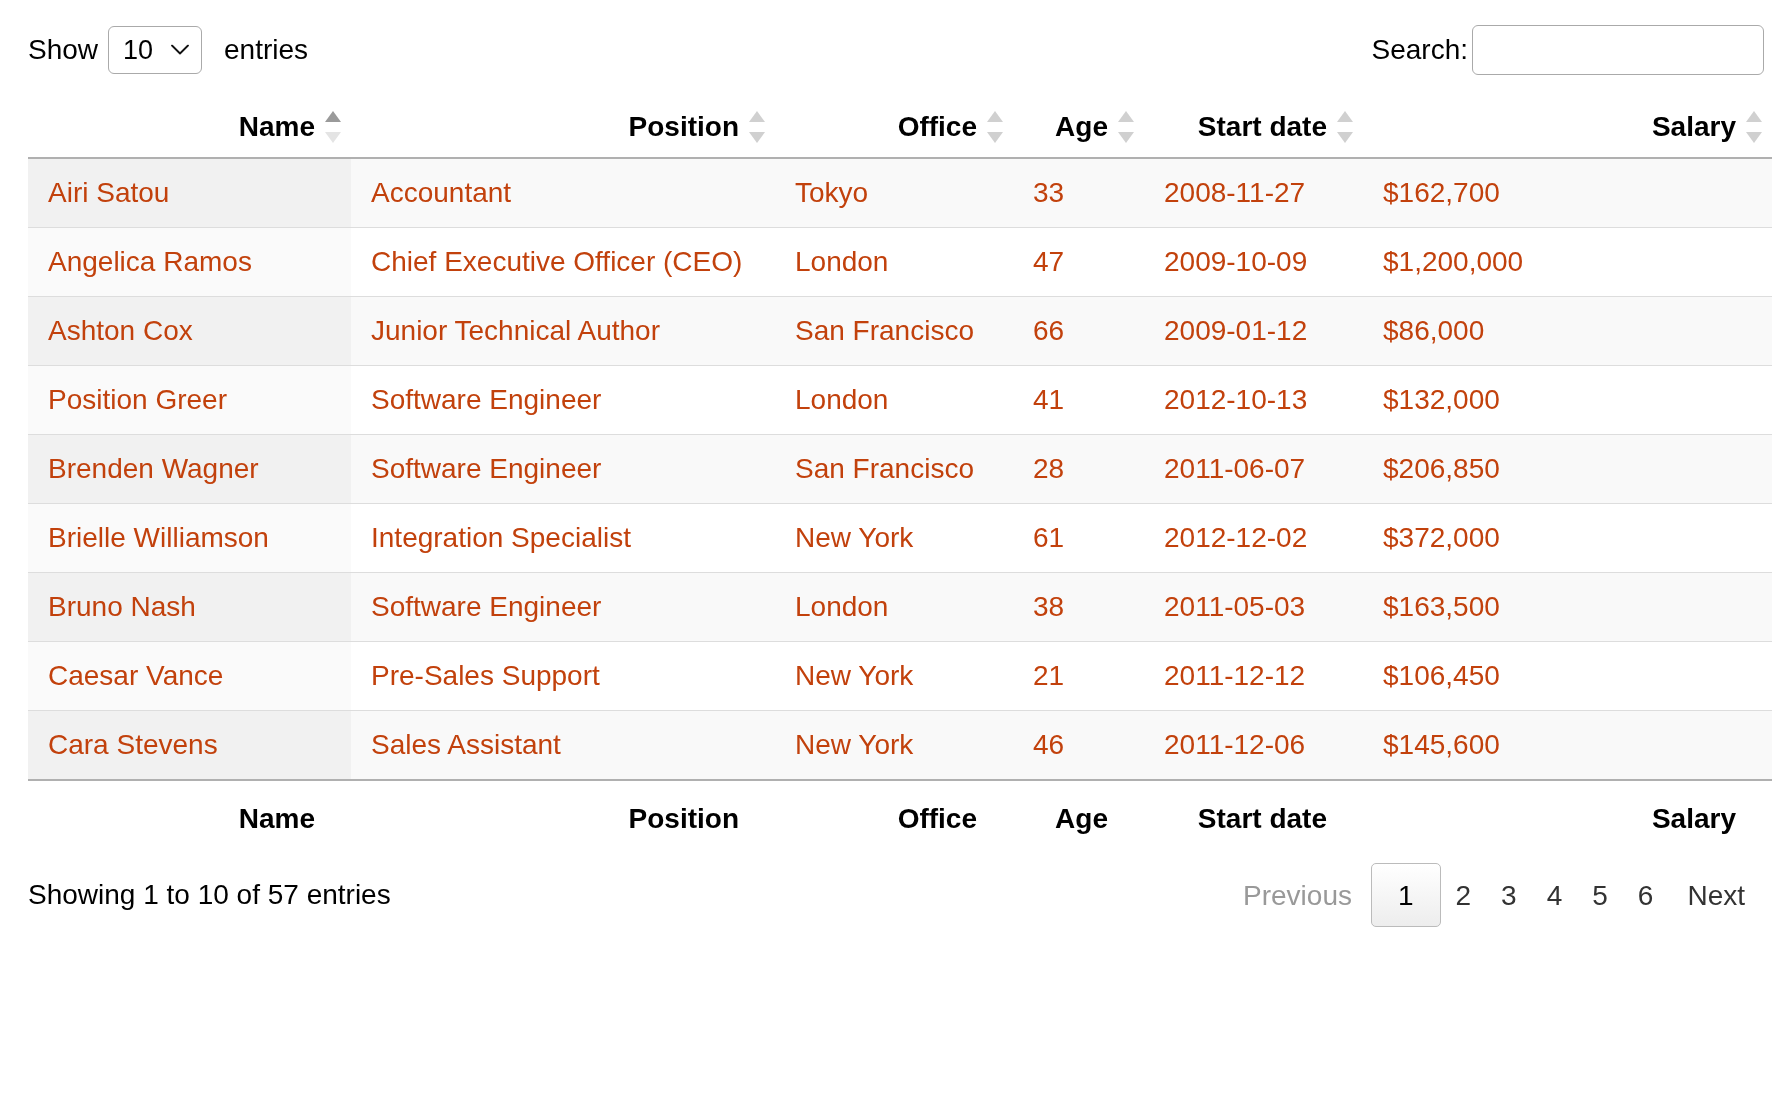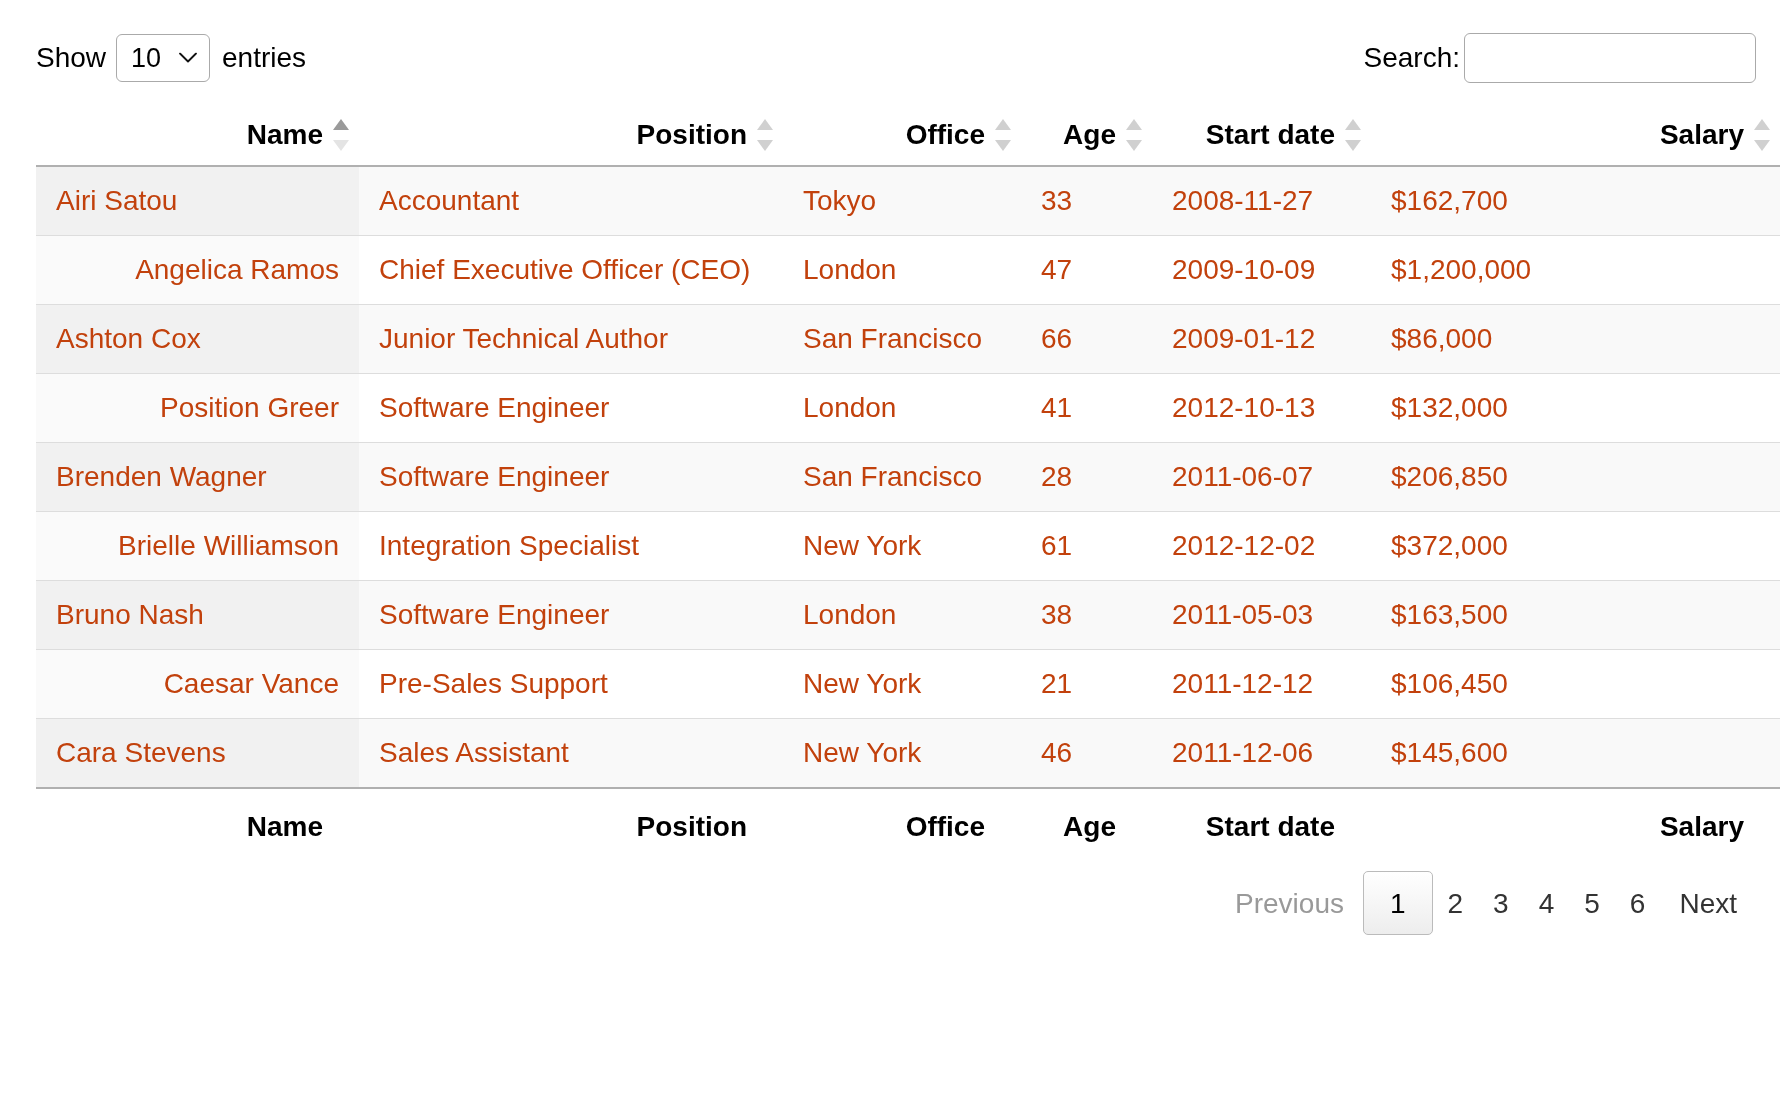--- a/index.html
+++ b/index.html
@@ -11,42 +11,42 @@
   body {
     width: 1792px;
     height: 1106px;
     font-family: "Liberation Sans", sans-serif;
     color: #000000;
     overflow: hidden;
   }
 
   .dt-wrapper {
     width: 1792px;
-    padding: 12px;
+    padding: 4px;
     position: relative;
   }
 
   
   .dt-top {
     height: 92px;
     position: relative;
     padding: 0 24px;
     display: flex;
     align-items: center;
   }
   .dt-length {
     font-size: 28px;
     line-height: 1;
     color: #000;
     display: flex;
     align-items: center;
     white-space: nowrap;
   }
   .dt-length .lbl-pre { margin-right: 10px; }
-  .dt-length .lbl-post { margin-left: 12px; }
+  .dt-length .lbl-post { margin-left: 22px; }
 
   .select-box {
     position: relative;
     display: inline-block;
     width: 94px;
     height: 48px;
     border: 1px solid #aaaaaa;
     border-radius: 6px;
     background: #ffffff;
   }
@@ -165,21 +165,21 @@
     padding: 18px 20px;
     border-bottom: 1px solid #dddddd;
     white-space: nowrap;
     overflow: hidden;
     height: 66px;
     vertical-align: middle;
   }
   table.dataTable tbody tr.odd  td { background: #f9f9f9; }
   table.dataTable tbody tr.even td { background: #ffffff; }
   table.dataTable tbody tr.odd  td.sorted { background: #f1f1f1; }
-  table.dataTable tbody tr.even td.sorted { background: #fafafa; text-align: right; }
+  table.dataTable tbody tr.even td.sorted { background: #fafafa; }
   table.dataTable tbody tr:last-child td { border-bottom: none; }
 
   
   .dt-bottom {
     position: relative;
     height: 92px;
     padding: 0 24px;
     display: flex;
     align-items: center;
   }
@@ -380,20 +380,21 @@
         <th>Position</th>
         <th>Office</th>
         <th>Age</th>
         <th>Start date</th>
         <th>Salary</th>
       </tr>
     </tfoot>
   </table>
 
   <div class="dt-bottom">
+    <div class="dt-info">Showing 1 to 10 of 57 entries</div>
     <div class="dt-paginate">
       <a class="pg disabled">Previous</a>
       <a class="pg num current">1</a>
       <a class="pg num">2</a>
       <a class="pg num">3</a>
       <a class="pg num">4</a>
       <a class="pg num">5</a>
       <a class="pg num">6</a>
       <a class="pg">Next</a>
     </div>

